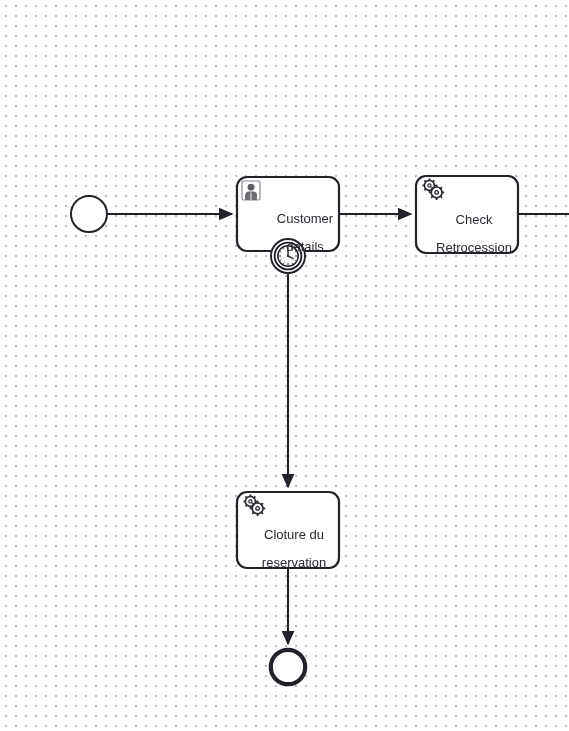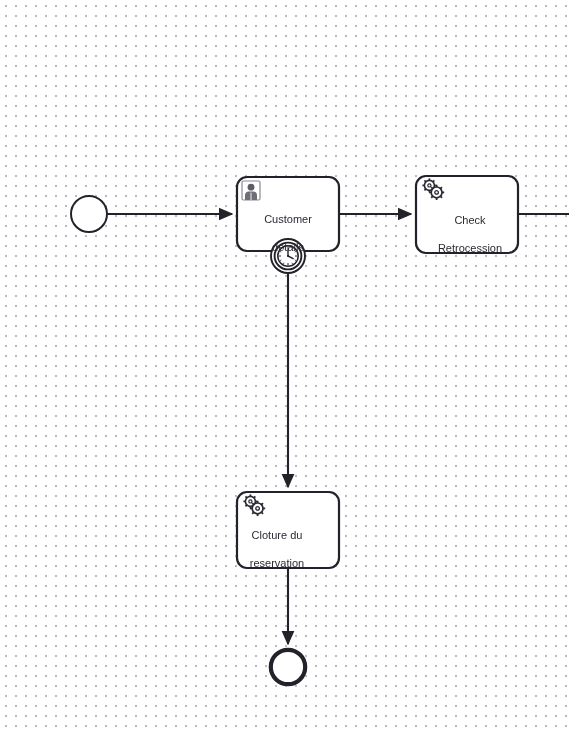--- a/index.html
+++ b/index.html
@@ -20,25 +20,26 @@
   }
   #bpmn-svg {
     position: absolute;
     left: 0;
     top: 0;
   }
   .task-label {
     position: absolute;
     text-align: center;
     font-family: "Liberation Sans", sans-serif;
-    font-size: 11px;
+    font-size: 13px;
     line-height: 14px;
     color: #2a2a33;
     pointer-events: none;
     white-space: pre-line;
+    padding-left: 17px;
   }
 </style>
 </head>
 <body>
 
 <div id="canvas">
 
   <svg id="bpmn-svg" width="569" height="731" viewBox="0 0 569 731">
 
     <defs>
@@ -175,21 +176,21 @@
       <circle cx="288" cy="667" r="17.2" fill="#ffffff" stroke="#22222a" stroke-width="4.2"></circle>
     </g>
 
   </svg>
 
   <div class="task-label" style="left:237px; top:198px; width:102px;">
     <span>Customer</span><br>
     <span>details</span>
   </div>
 
-  <div class="task-label" style="left:429px; top:199px; width:82px;">
+  <div class="task-label" style="left:416px; top:199px; width:82px;">
     <span>Check</span><br>
     <span>Retrocession</span>
   </div>
 
   <div class="task-label" style="left:237px; top:514px; width:80px;">
     <span>Cloture du</span><br>
     <span>reservation</span>
   </div>
 
 </div>

